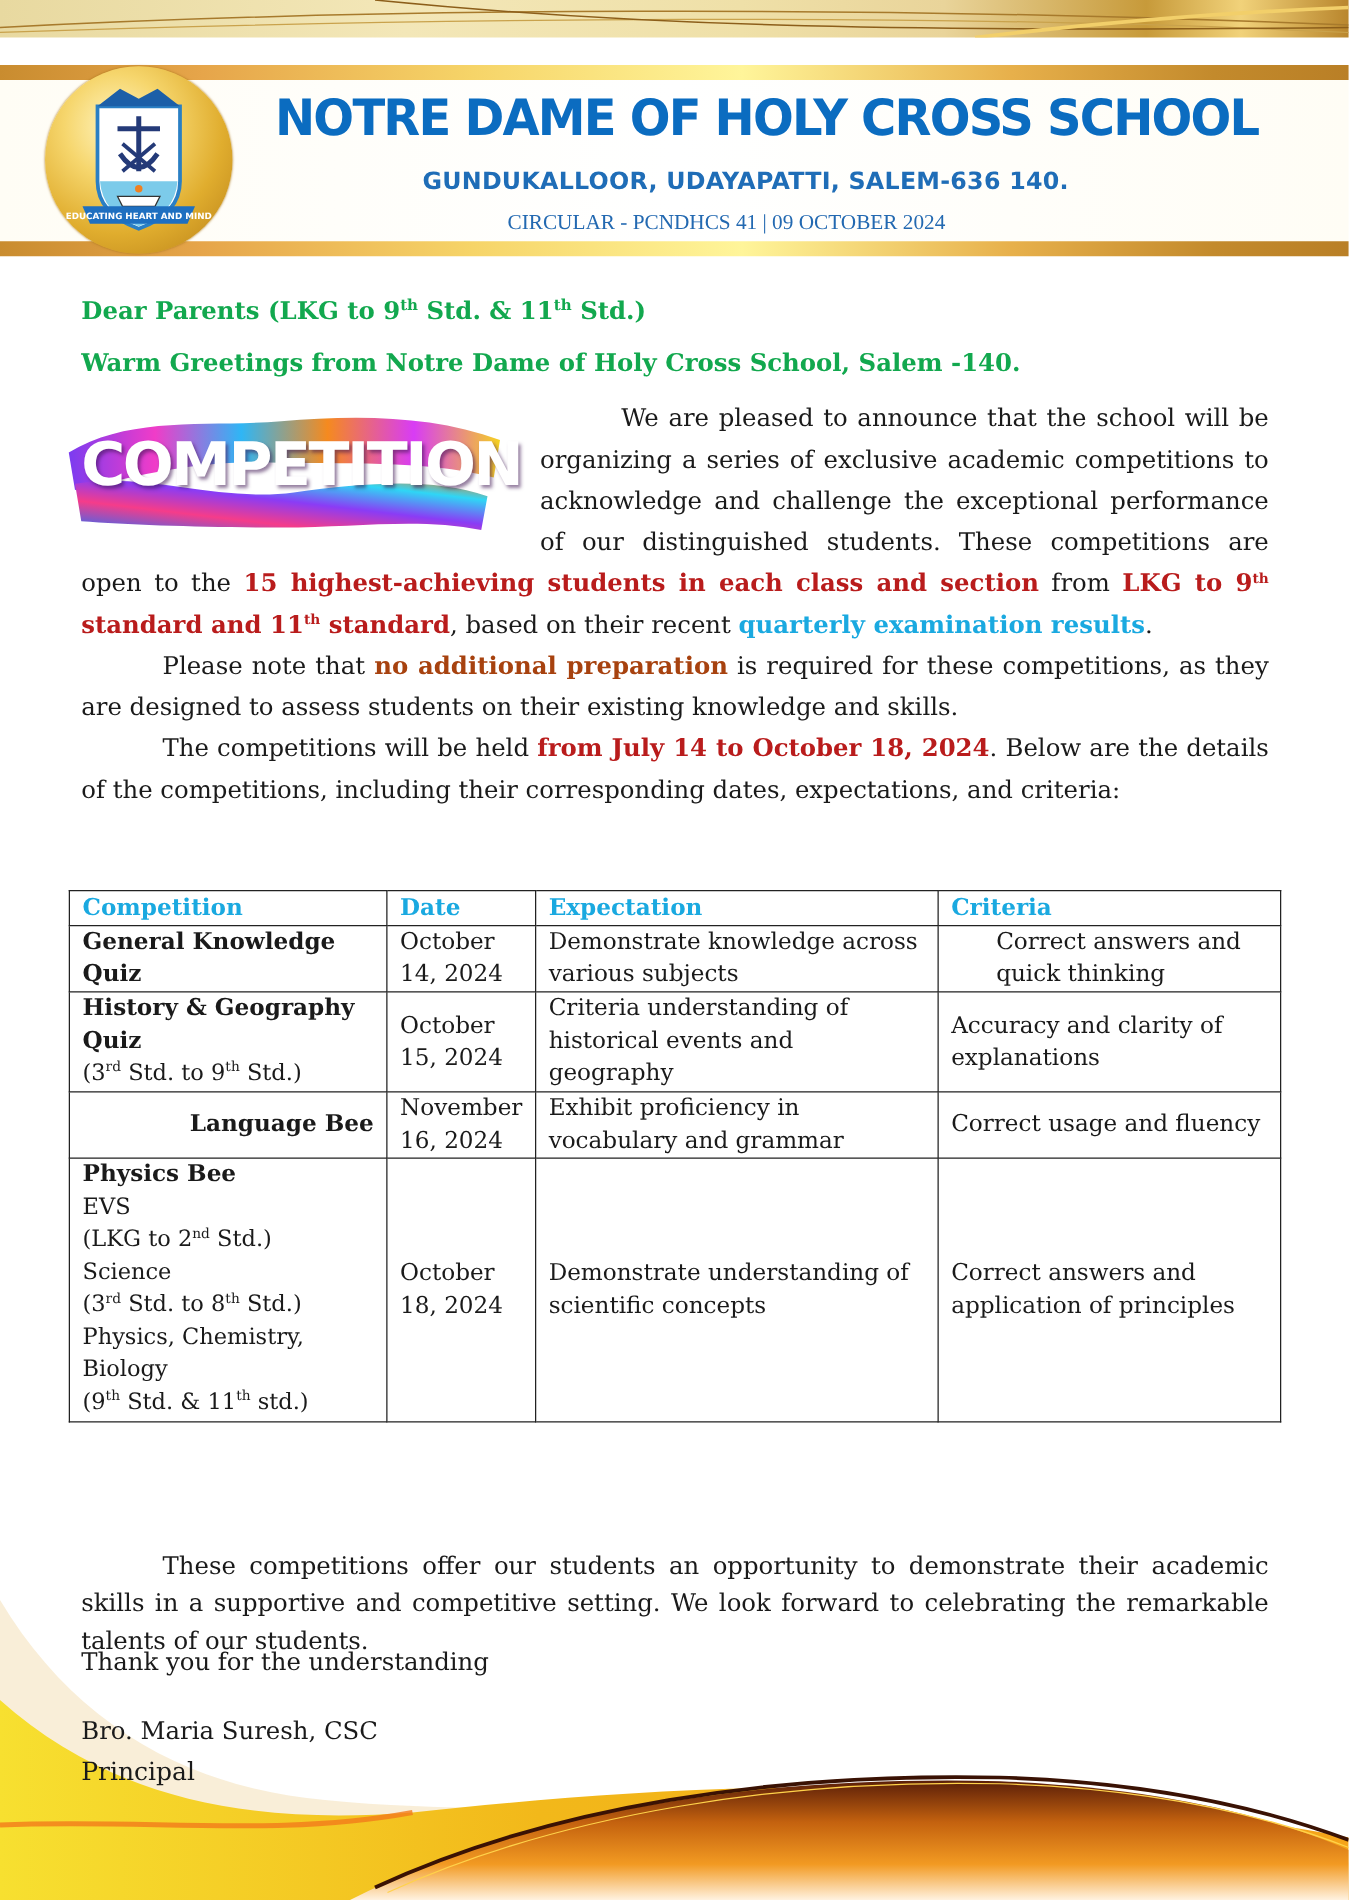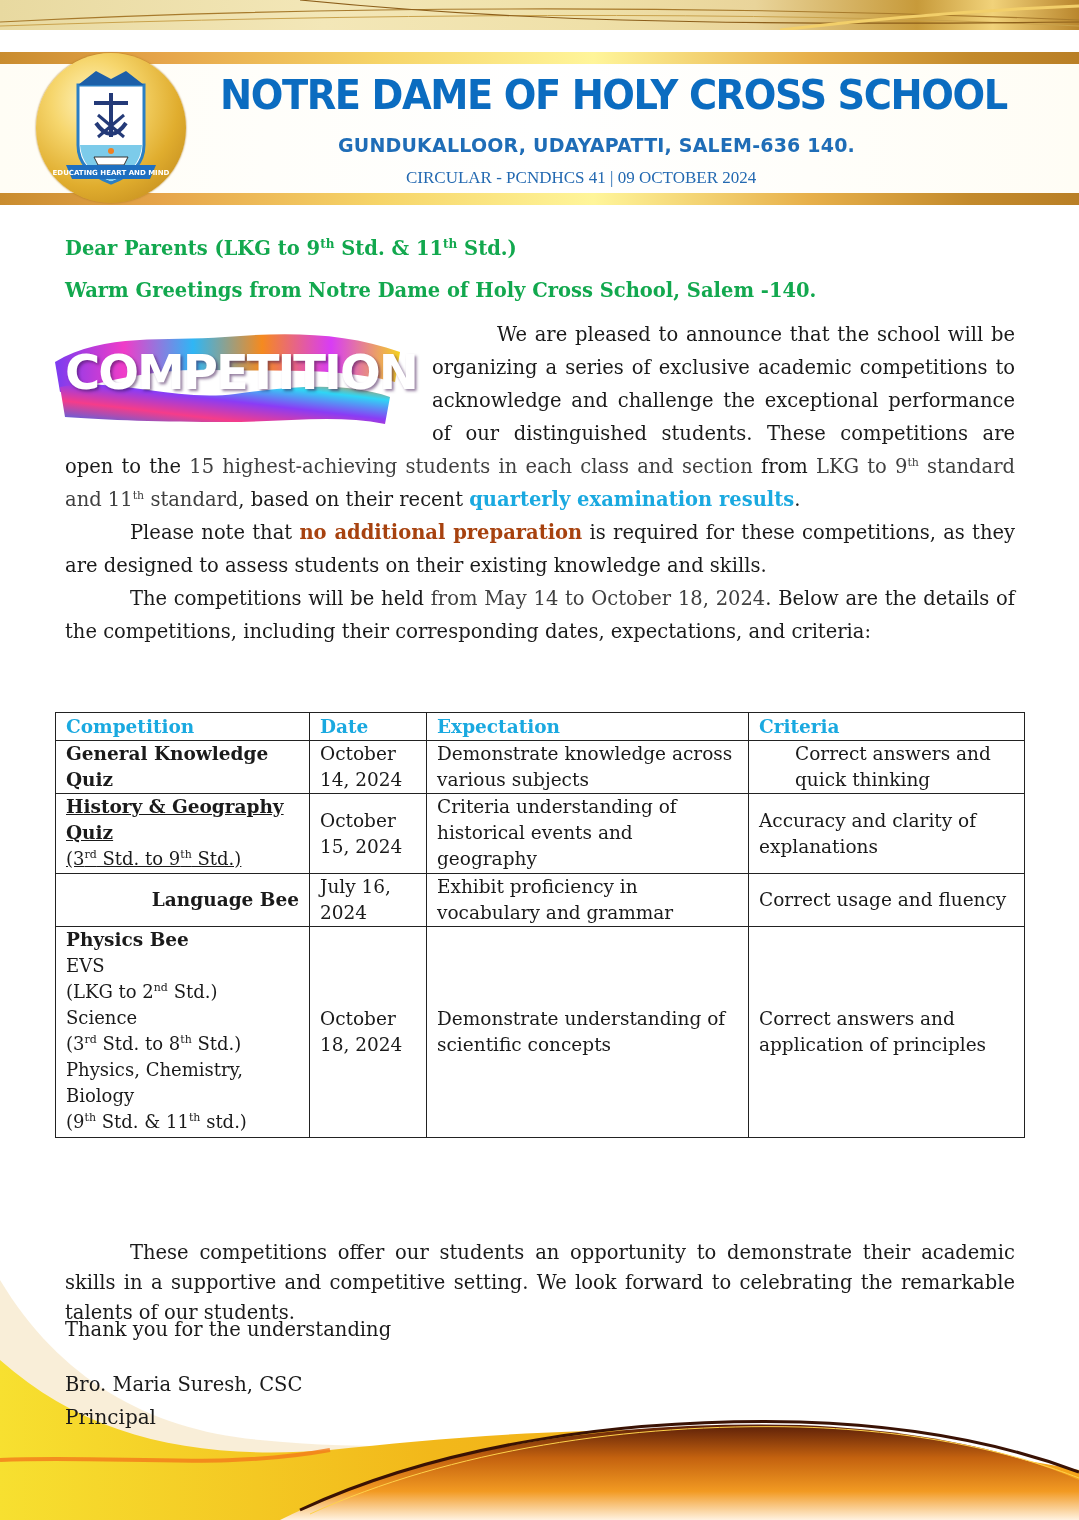--- a/index.html
+++ b/index.html
@@ -56,21 +56,21 @@
   .greet {
     font-family: "DejaVu Serif", serif; font-weight: bold; font-size: 19.5px;
     color: #12a84e; line-height: 42px; white-space: nowrap;
   }
   .greet sup { font-size: 12px; }
   p.body {
     margin: 0; font-size: 19.5px; line-height: 33px; text-align: justify;
     font-family: "DejaVu Serif", serif;
   }
   .indent { display: inline-block; width: 65px; }
-  .hl-blue { color: #404040; font-weight: normal; }
+  .hl-blue { color: #b91c1c; font-weight: bold; }
   .hl-cyan { color: #1aa9e0; font-weight: bold; }
   .hl-brown { color: #a7420f; font-weight: bold; }
   sup { font-size: 11px; vertical-align: 7px; line-height: 0; }
 
   .competition-banner {
     float: left; width: 365px; height: 110px; margin: 4px 22px 0 -20px;
     position: relative;
   }
   .competition-banner svg { position: absolute; left: 0; top: 0; }
   .banner-text {
@@ -169,47 +169,47 @@
         <path d="M10 40 C 60 10, 120 20, 180 15 C 240 10, 300 10, 355 30 L 350 60 C 290 45, 230 50, 170 48 C 110 46, 60 60, 15 70 Z" fill="url(#g1)"></path>
         <path d="M15 65 C 70 55, 130 80, 190 72 C 250 64, 300 60, 345 75 L 340 102 C 290 92, 240 100, 180 100 C 120 100, 60 98, 20 95 Z" fill="url(#g2)"></path>
       </svg>
       <div class="banner-text">COMPETITION</div>
     </div>
 
     <p class="body"><span class="intro-first"></span><span>We are pleased to announce that the school will be organizing a series of exclusive academic competitions to acknowledge and challenge the exceptional performance of our distinguished students. These competitions are open to the </span><span class="hl-blue">15 highest-achieving students in each class and section</span><span> from </span><span class="hl-blue"><span>LKG to 9</span><sup>th</sup><span> standard and 11</span><sup>th</sup><span> standard</span></span><span>, based on their recent </span><span class="hl-cyan">quarterly examination results</span><span>.</span></p>
 
     <p class="body"><span class="indent"></span><span>Please note that </span><span class="hl-brown">no additional preparation</span><span> is required for these competitions, as they are designed to assess students on their existing knowledge and skills.</span></p>
 
-    <p class="body"><span class="indent"></span><span>The competitions will be held </span><span class="hl-blue">from May 14 to October 18, 2024</span><span>. Below are the details of the competitions, including their corresponding dates, expectations, and criteria:</span></p>
+    <p class="body"><span class="indent"></span><span>The competitions will be held </span><span class="hl-blue">from July 14 to October 18, 2024</span><span>. Below are the details of the competitions, including their corresponding dates, expectations, and criteria:</span></p>
   </div>
 </div>
 
 <table class="comp">
   <tbody>
       <tr>
     <th class="col1">Competition</th>
     <th class="col2">Date</th>
     <th class="col3">Expectation</th>
     <th>Criteria</th>
   </tr>
   <tr>
     <td class="name-bold" style="height:52px;vertical-align:top;">General Knowledge Quiz</td>
     <td style="vertical-align:top;">October 14, 2024</td>
     <td style="vertical-align:top;">Demonstrate knowledge across various subjects</td>
     <td style="vertical-align:top;padding-left:46px;">Correct answers and quick thinking</td>
   </tr>
   <tr>
-    <td style="height:79px;vertical-align:top;text-decoration:underline;"><span class="name-bold">History &amp; Geography Quiz</span><br><span class="sub"><span>(3</span><sup>rd</sup><span> Std. to 9</span><sup>th</sup><span> Std.)</span></span></td>
+    <td style="height:79px;vertical-align:top;"><span class="name-bold">History &amp; Geography Quiz</span><br><span class="sub"><span>(3</span><sup>rd</sup><span> Std. to 9</span><sup>th</sup><span> Std.)</span></span></td>
     <td>October 15, 2024</td>
     <td style="vertical-align:top;">Criteria understanding of historical events and geography</td>
     <td>Accuracy and clarity of explanations</td>
   </tr>
   <tr>
     <td class="name-bold" style="height:52px;text-align:right;">Language Bee</td>
-    <td>July 16, 2024</td>
+    <td>November 16, 2024</td>
     <td>Exhibit proficiency in vocabulary and grammar</td>
     <td>Correct usage and fluency</td>
   </tr>
   <tr>
     <td style="height:210px;vertical-align:top;">
       <span class="name-bold">Physics Bee</span><br>
       <span class="sub">EVS</span><br>
       <span class="sub"><span>(LKG to 2</span><sup>nd</sup><span> Std.)</span></span><br>
       <span class="sub">Science</span><br>
       <span class="sub"><span>(3</span><sup>rd</sup><span> Std. to 8</span><sup>th</sup><span> Std.)</span></span><br>

